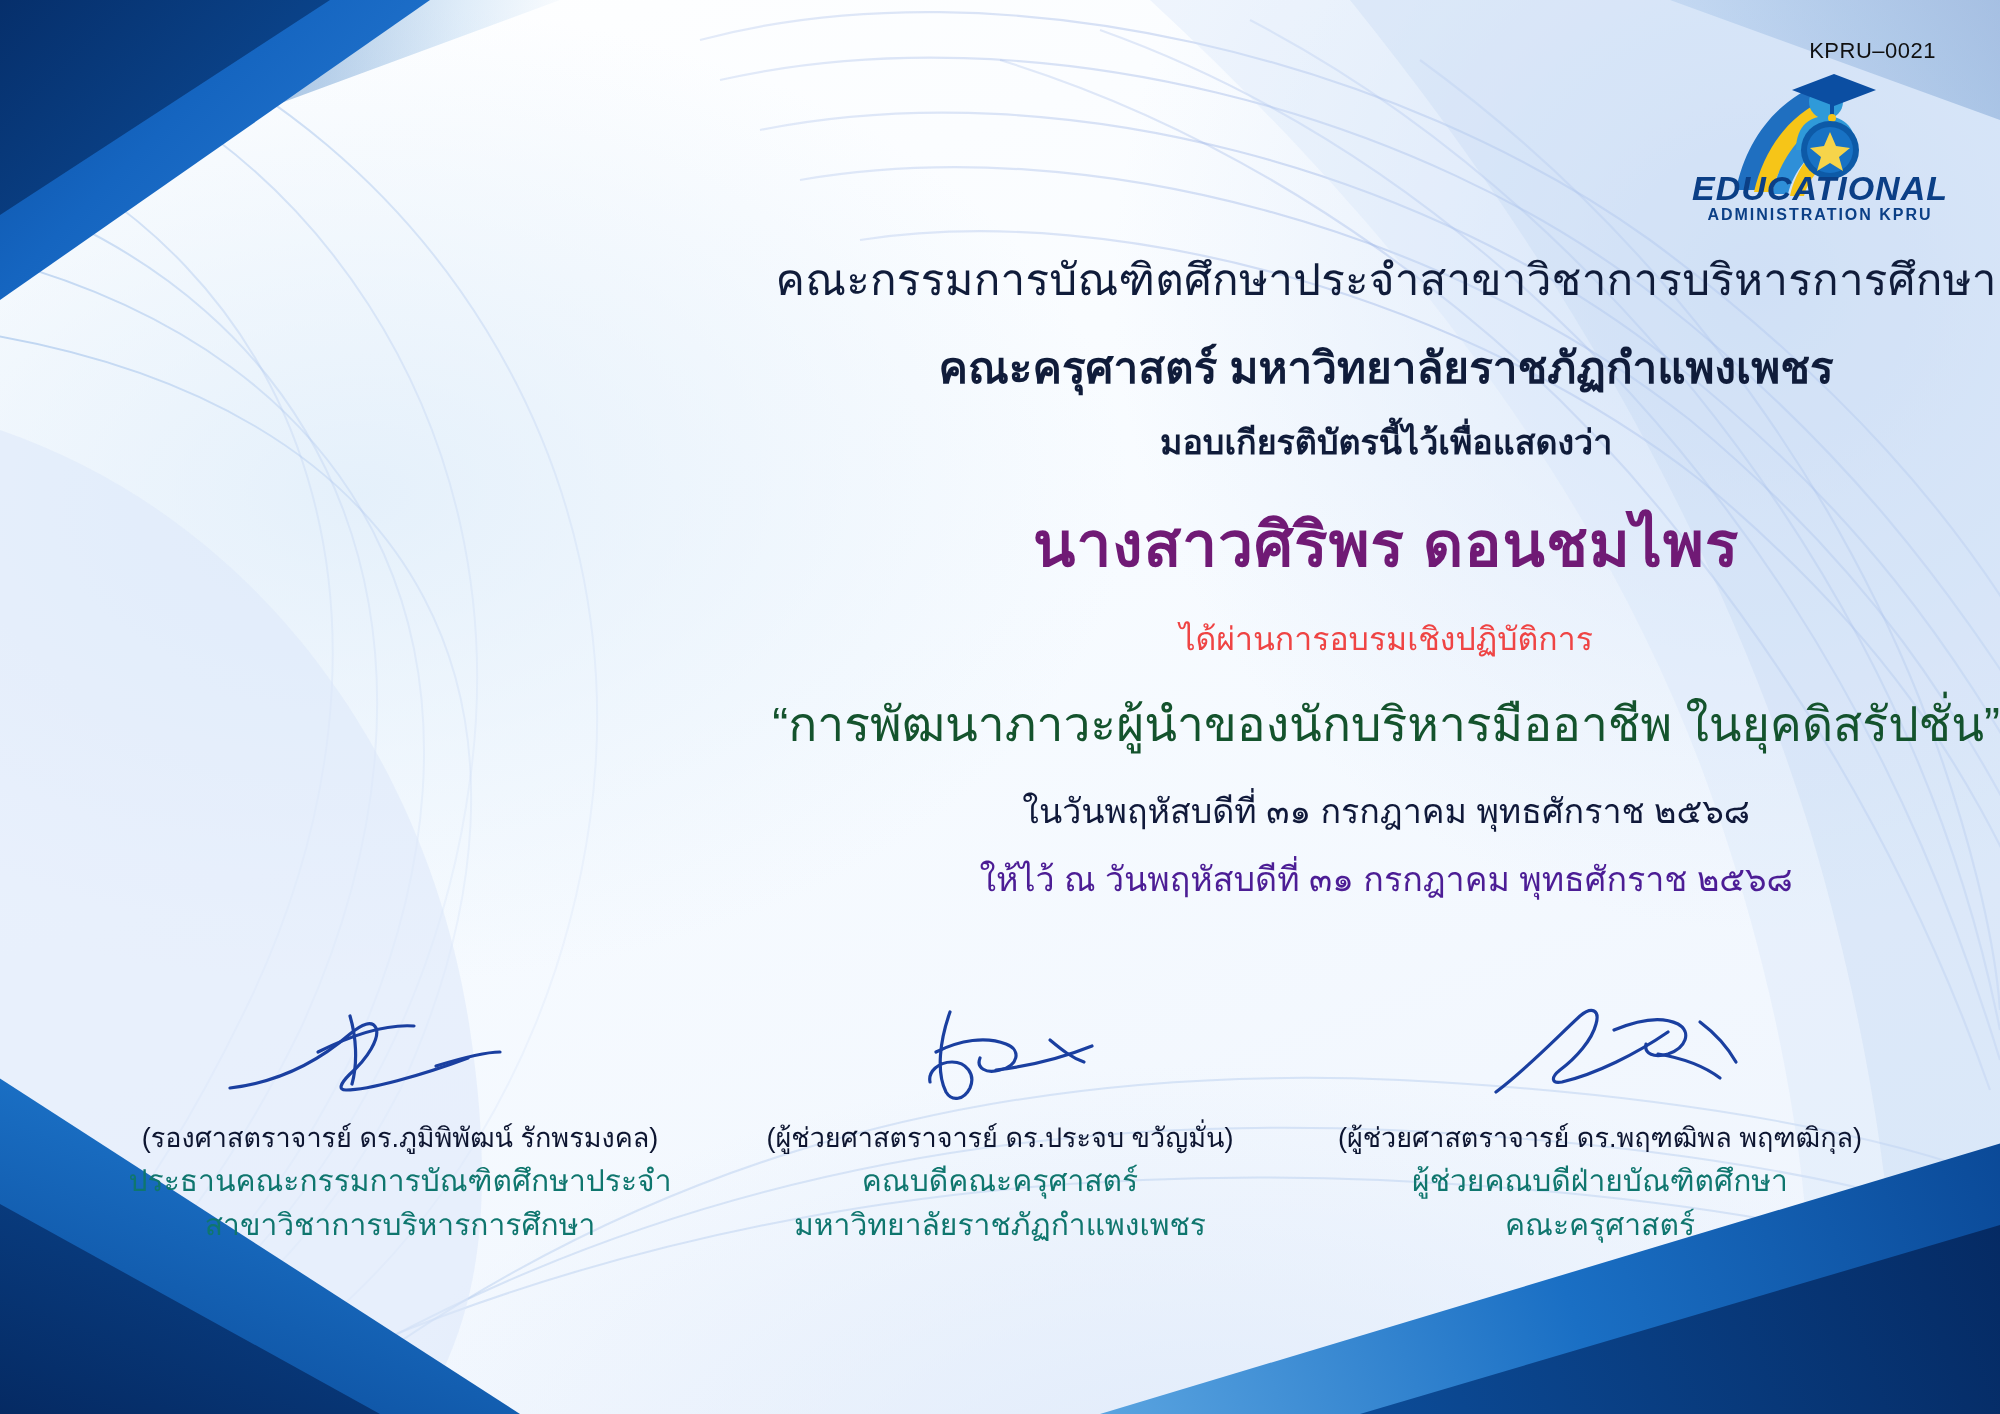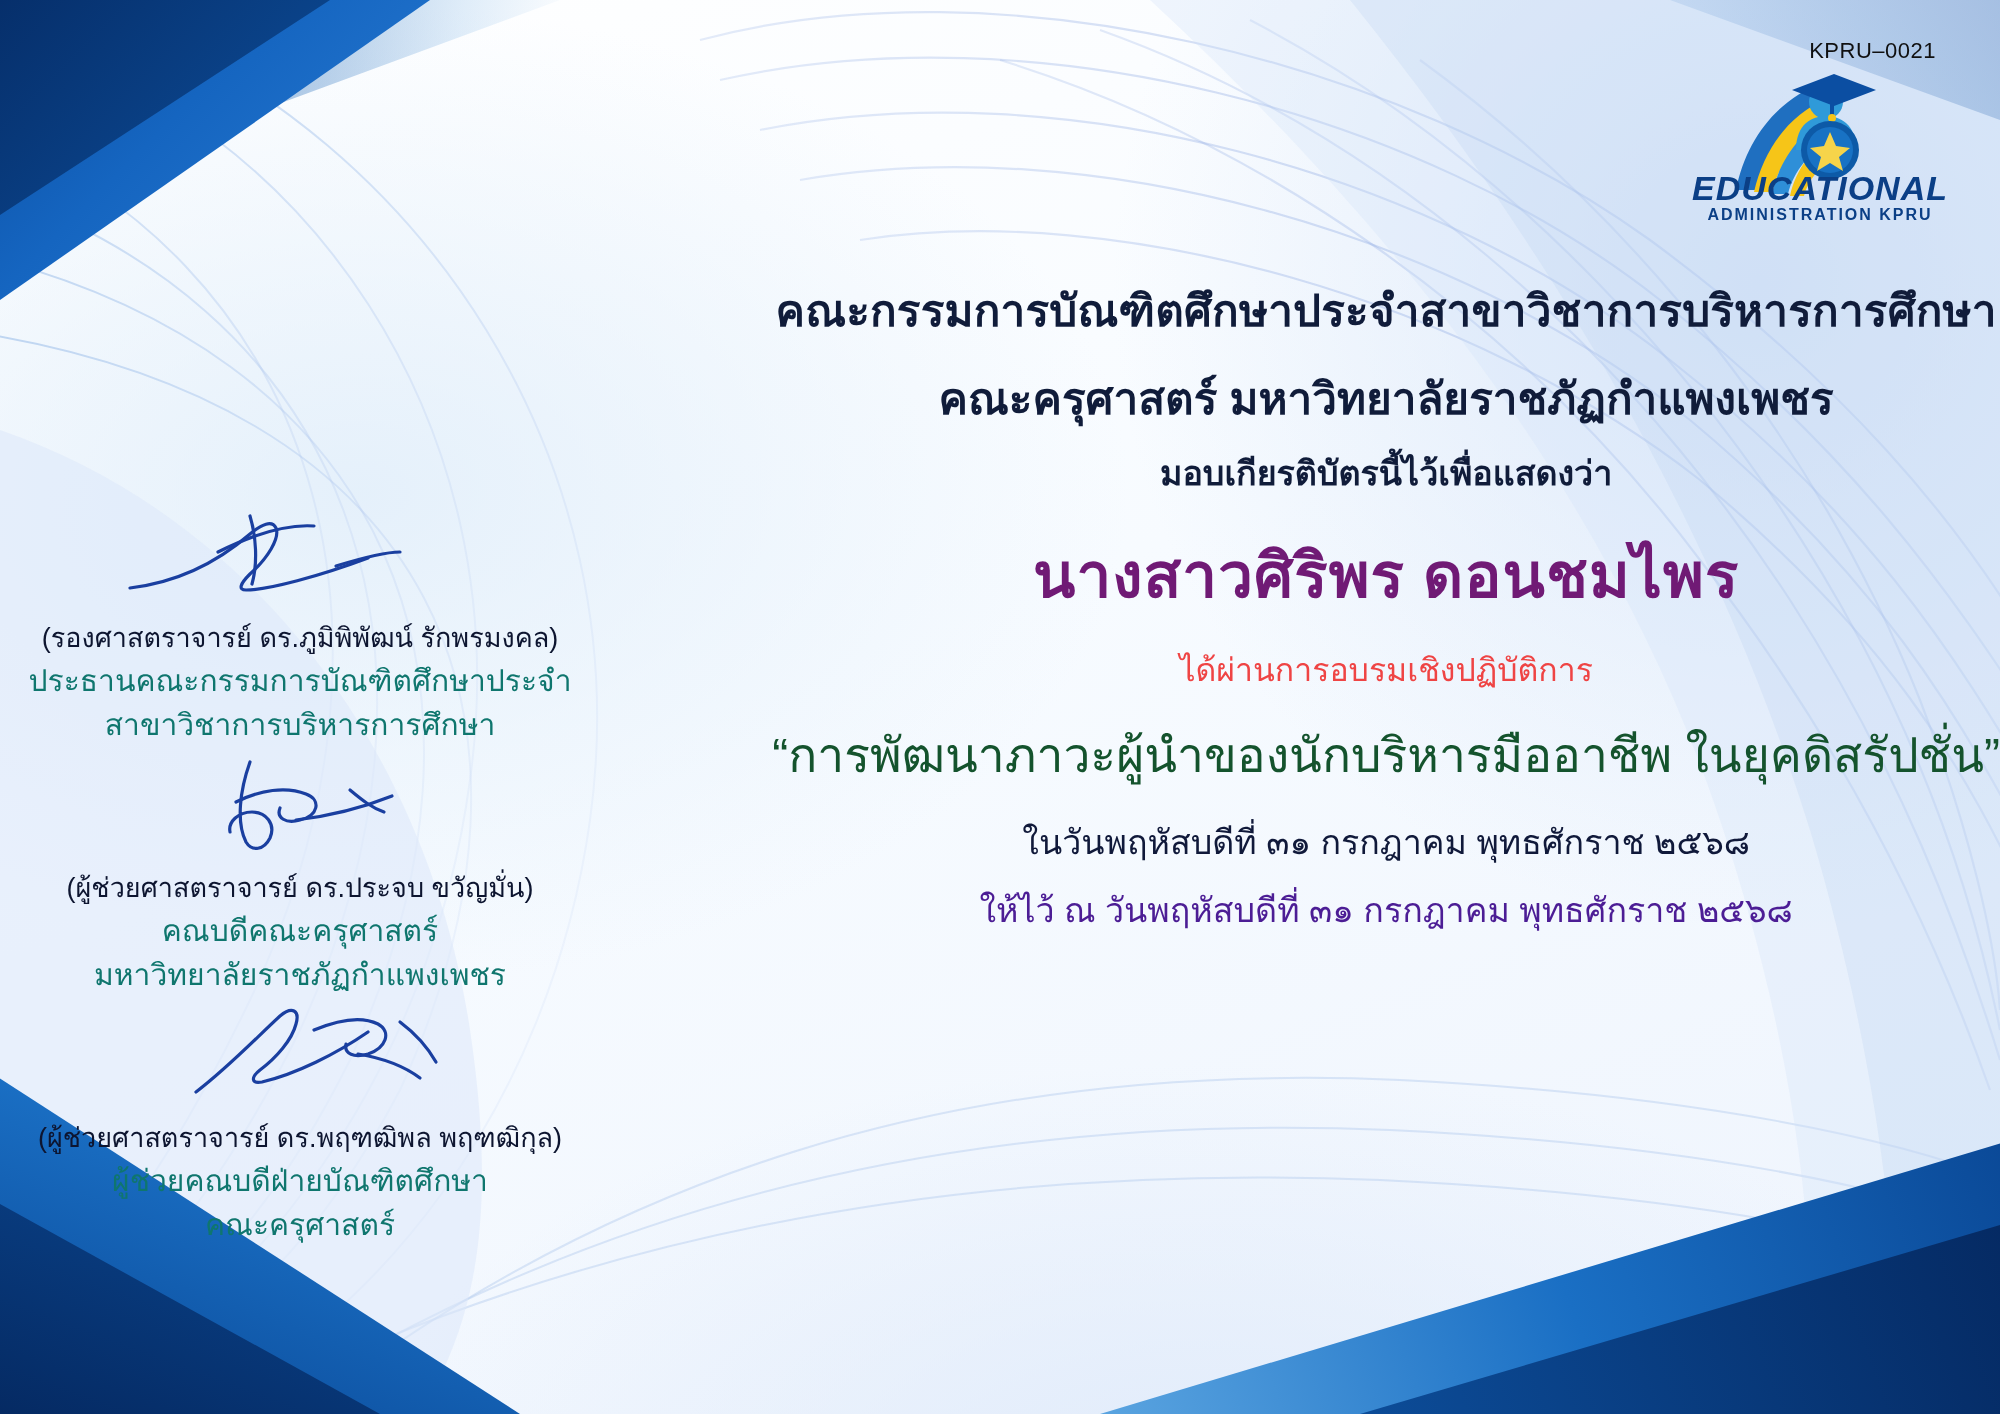--- a/index.html
+++ b/index.html
@@ -128,24 +128,23 @@
     position: relative;
   }
 
   .heading-block {
     margin-top: 14px;
     text-align: center;
     color: #101c3a;
   }
   .line-org1 {
     font-size: 44px;
-    font-weight: bold;
+    font-weight: normal;
     letter-spacing: .2px;
     line-height: 1.32;
-    margin-top: 31px;
   }
   .line-org2 {
     font-size: 44px;
     font-weight: bold;
     line-height: 1.32;
     margin-top: 30px;
   }
   .line-award {
     margin-top: 18px;
     font-size: 34px;
@@ -182,21 +181,20 @@
 
   
   .signatures {
     position: absolute;
     left: 0;
     right: 0;
     bottom: 168px;
     display: flex;
     justify-content: center;
     gap: 0px;
-    flex-direction: column;
   }
   .sig-col {
     width: 600px;
     text-align: center;
     position: relative;
   }
   .sig-mark {
     height: 120px;
     position: relative;
   }

